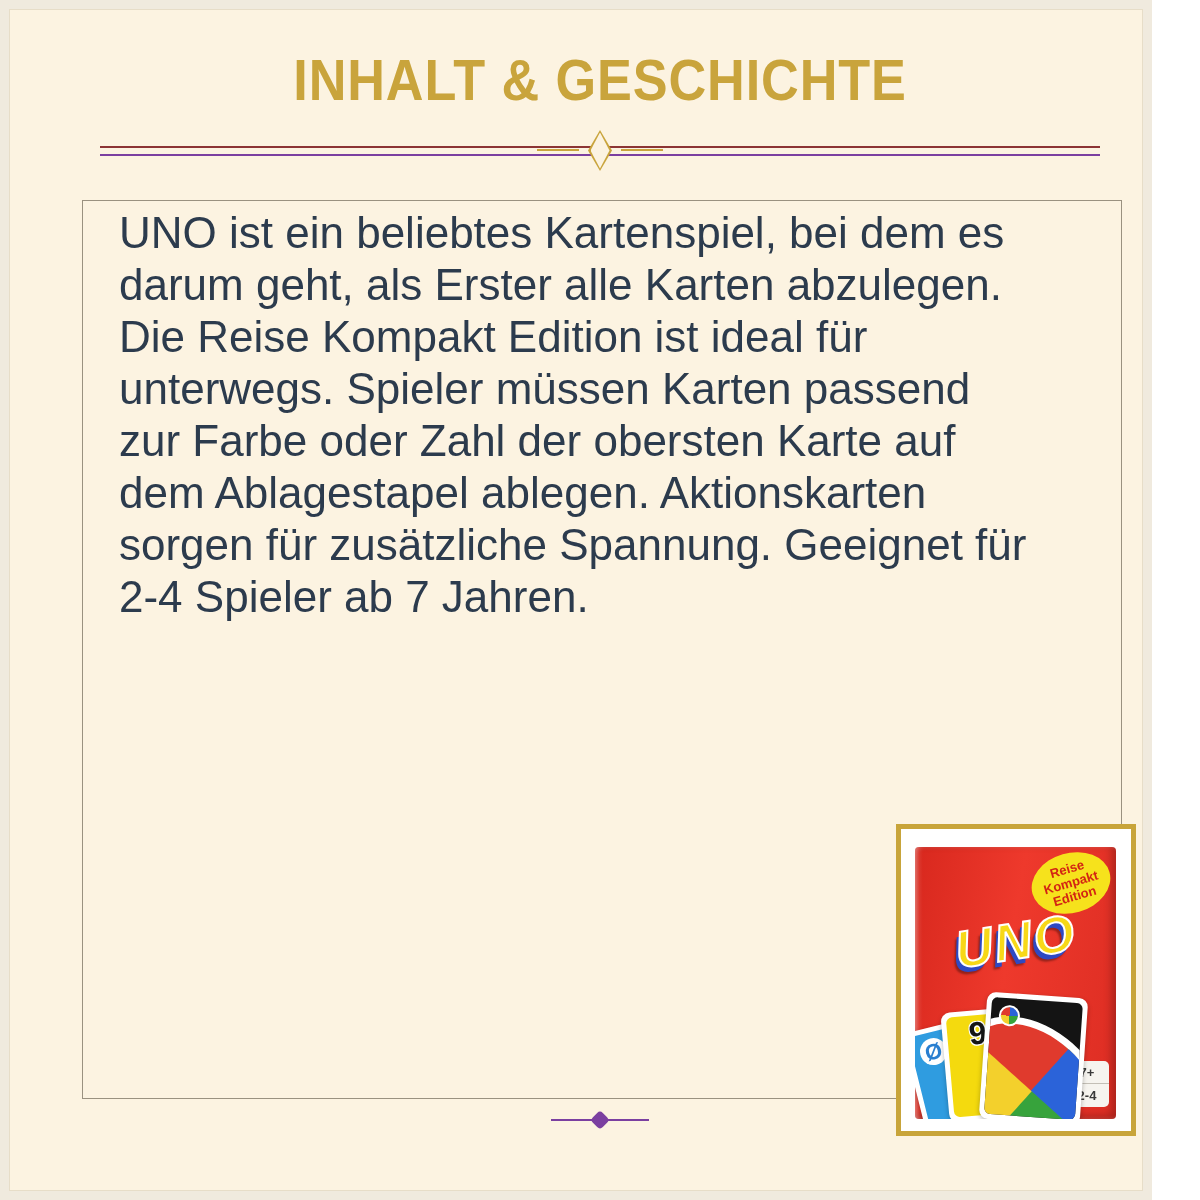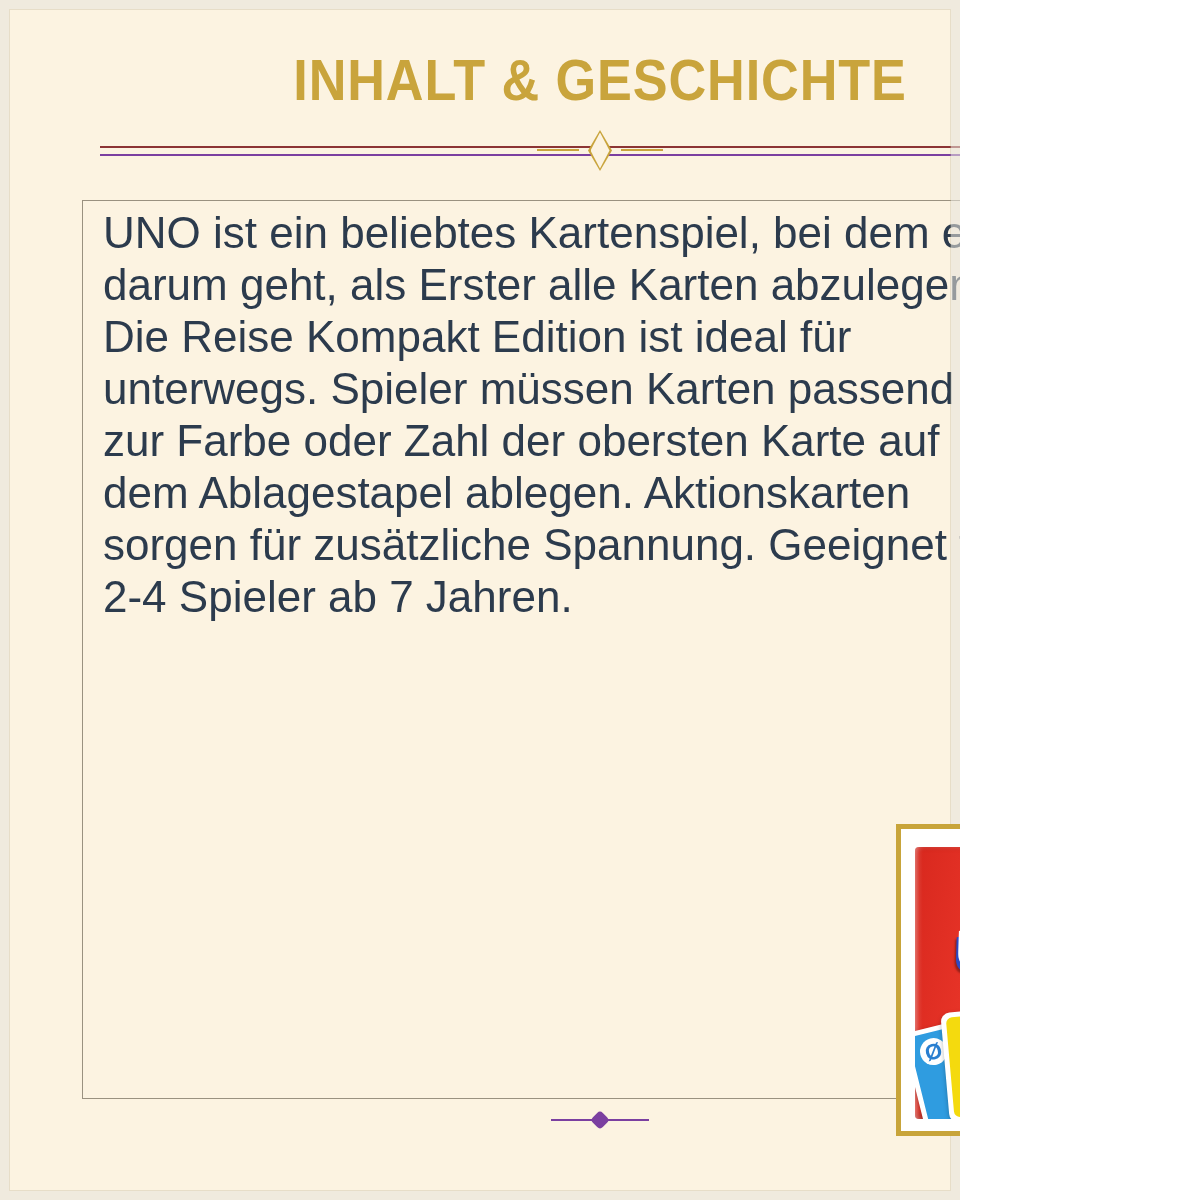--- a/index.html
+++ b/index.html
@@ -1,18 +1,18 @@
 <!DOCTYPE html>
 <html><head>
 <meta charset="utf-8">
 <style>
   * { margin:0; padding:0; box-sizing:border-box; }
   html,body { width:1200px; height:1200px; }
   body { font-family:"Liberation Sans", sans-serif; }
-  .page { position:relative; width:960px; height:1200px; background:#fcf3e1; overflow:hidden; }
+  .page { position:relative; width:1152px; height:1200px; background:#fcf3e1; overflow:hidden; }
   .page::after { content:""; position:absolute; inset:0; pointer-events:none;
     box-shadow: inset 0 0 0 9px rgba(255,255,255,.40), inset 0 0 0 10px rgba(175,165,135,.28); }
 
   
   .title { position:absolute; top:46px; left:0; width:1200px; text-align:center;
     font-size:58px; font-weight:bold; letter-spacing:1px; color:#c9a43c;
     transform:scaleX(.90); }
 
   
   .line-red, .line-purple { position:absolute; left:100px; width:1000px; height:2px; }
@@ -20,21 +20,21 @@
   .line-purple { top:154px; background:#7b3fa0; }
   .dash { position:absolute; top:149px; width:42px; height:2px; background:#c9a43c; }
   .dash.left { left:537px; } .dash.right { left:621px; }
   .diamond { position:absolute; left:588px; top:130px; width:24px; height:41px;
     background:#c9a43c; clip-path:polygon(50% 0,100% 50%,50% 100%,0 50%); }
   .diamond .inner { position:absolute; inset:2.5px; background:#fcf3e1;
     clip-path:polygon(50% 0,100% 50%,50% 100%,0 50%); }
 
   
   .text-panel { position:absolute; left:82px; top:200px; width:1040px; height:899px;
-    border:1px solid #9a9180; }
+    border:1px solid #9a9180;padding-left:16px; }
   .text-panel p { padding:6px 20px; font-size:44px; line-height:52px; color:#2c3b4d;
     white-space:pre-line; }
 
   
   .product-frame { position:absolute; left:896px; top:824px; width:240px; height:312px;
     background:#ffffff; border:5px solid #c8a43a; z-index:5; }
   .uno-box { position:absolute; left:14px; top:18px; width:201px; height:272px;
     background:linear-gradient(100deg,#d8281e,#ee392c 45%,#dd2d23);
     border-radius:4px; overflow:hidden;
     box-shadow:inset 4px 0 6px -3px rgba(255,255,255,.55), inset -4px -3px 8px rgba(0,0,0,.25); }

